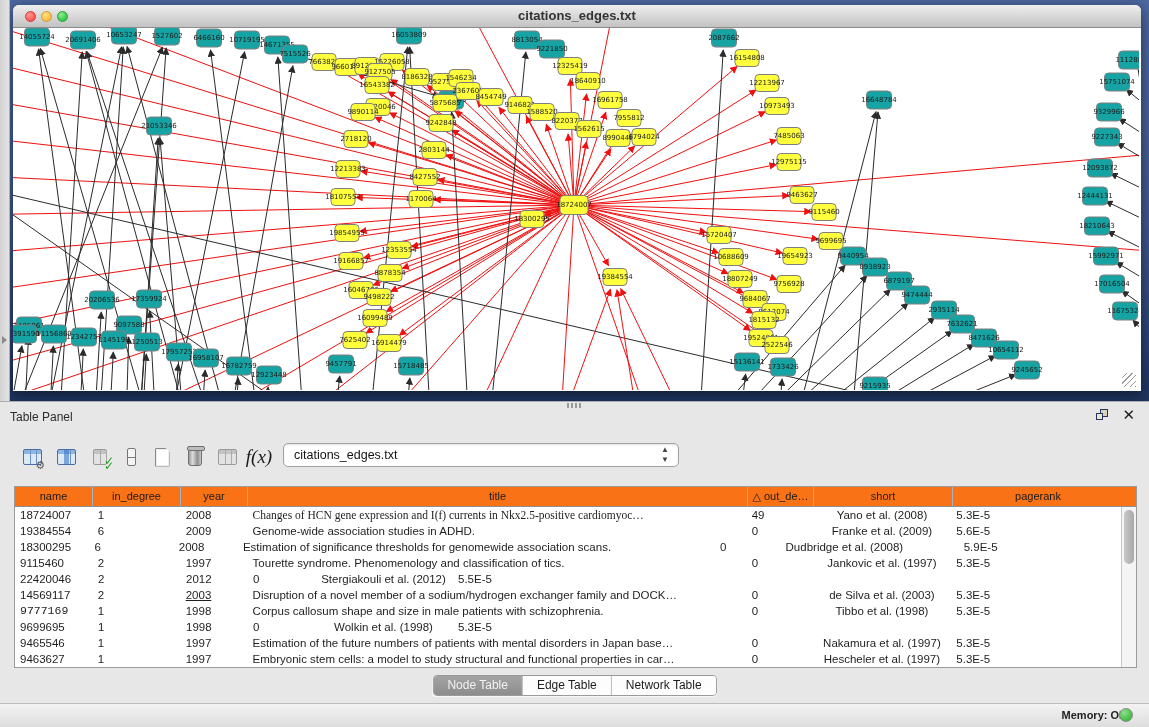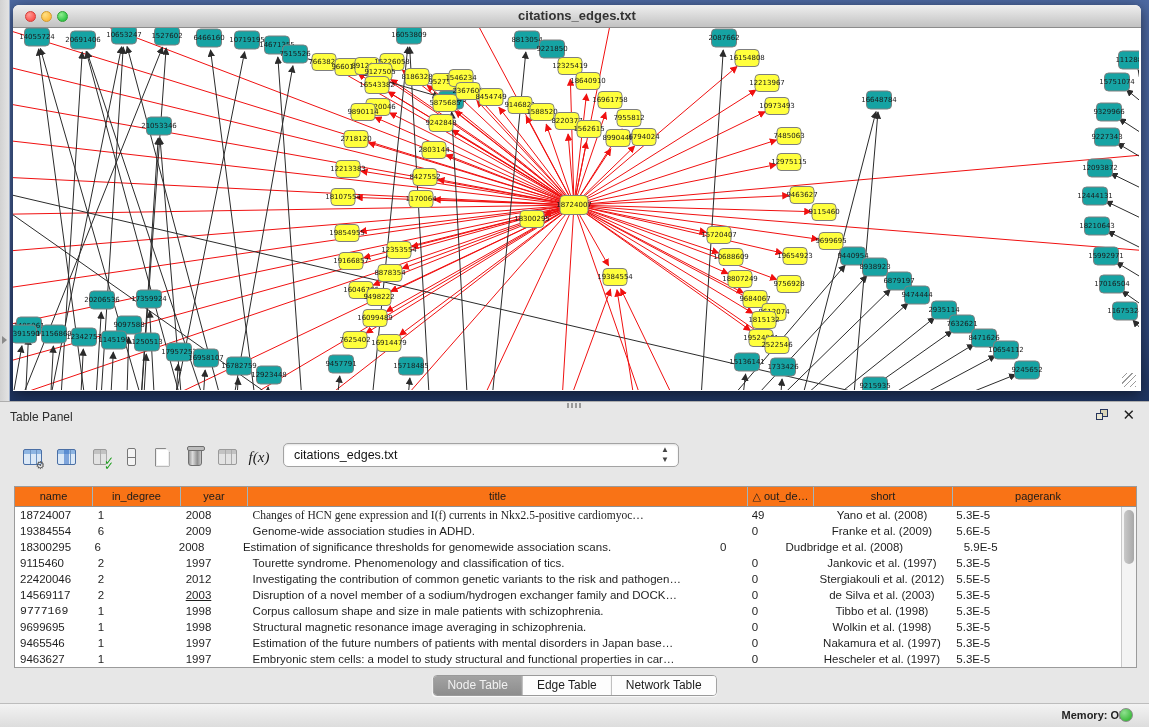--- a/index.html
+++ b/index.html
@@ -58,21 +58,21 @@
   .gear-b { right:1px; bottom:-1px; color:#5a5a5a; }
   .check-b { right:0px; bottom:-2px; color:#1f9e1f; font-weight:bold; font-size:12px; text-shadow:0 -5px 0 #1f9e1f; }
   .colstack { width:9px; height:18px; border:1px solid #777; border-radius:2px; background:#f4f4f4; position:relative; }
   .colstack:before { content:""; position:absolute; left:0; right:0; top:8px; height:1px; background:#777; }
   .doc-ic { width:15px; height:19px; background:#fff; border:1px solid #888; border-radius:1px;
     clip-path:polygon(0 0,70% 0,100% 25%,100% 100%,0 100%); box-shadow:inset 0 0 0 1px #eee; }
   .trash-ic { width:14px; height:17px; background:linear-gradient(90deg,#9a9a9a,#dcdcdc 30%,#8f8f8f 70%,#c9c9c9);
     border:1px solid #6f6f6f; border-radius:2px 2px 3px 3px; position:relative; }
   .trash-ic:before { content:""; position:absolute; left:-2px; top:-4px; width:16px; height:3px;
     background:#bdbdbd; border:1px solid #6f6f6f; border-radius:2px; }
-  .fx { font-size:15px; font-style:italic; font-family:"Liberation Serif",serif; color:#1a1a1a; }
+  .fx { font-size:19px; font-style:italic; font-family:"Liberation Serif",serif; color:#1a1a1a; }
   #combo { position:absolute; left:269px; top:1px; width:396px; height:24px; background:#fff;
     border:1px solid #a3a3a3; border-radius:5px; box-shadow:inset 0 1px 2px rgba(0,0,0,.12);
     font-size:12.5px; color:#111; line-height:22px; padding-left:10px; }
   #combo-arrows { position:absolute; right:9px; top:1px; font-size:8px; color:#444; line-height:10px; text-align:center; }
 
   
   #table-box { position:absolute; left:14px; top:84px; width:1123px; height:182px;
     border:1px solid #9b9b9b; background:#fff; }
   #thead-row { display:flex; height:20px; background:#f97316; border-bottom:1px solid #8f8f8f; }
   .th { font-size:11px; color:#1b1b1b; text-align:center; line-height:19px;
@@ -593,21 +593,20 @@
             <div class="td" style="width: 67px;">1997</div>
             <div class="td" style="width: 500px;">Tourette syndrome. Phenomenology and classification of tics.</div>
             <div class="td" style="width: 66px;">0</div>
             <div class="td c-short" style="width: 139px;">Jankovic et al. (1997)</div>
             <div class="td" style="width: 170px;">5.3E-5</div>
           </div>
           <div class="tr">
             <div class="td" style="width: 78px;">22420046</div>
             <div class="td" style="width: 88px;">2</div>
             <div class="td" style="width: 67px;">2012</div>
-            <div class="td" style="width: 500px;">Investigating the contribution of common genetic variants to the risk and pathogen…</div>
             <div class="td" style="width: 66px;">0</div>
             <div class="td c-short" style="width: 139px;">Stergiakouli et al. (2012)</div>
             <div class="td" style="width: 170px;">5.5E-5</div>
           </div>
           <div class="tr">
             <div class="td" style="width: 78px;">14569117</div>
             <div class="td" style="width: 88px;">2</div>
             <div class="td" style="width: 67px; text-decoration: underline;">2003</div>
             <div class="td" style="width: 500px;">Disruption of a novel member of a sodium/hydrogen exchanger family and DOCK…</div>
             <div class="td" style="width: 66px;">0</div>
@@ -620,21 +619,20 @@
             <div class="td" style="width: 67px;">1998</div>
             <div class="td" style="width: 500px;">Corpus callosum shape and size in male patients with schizophrenia.</div>
             <div class="td" style="width: 66px;">0</div>
             <div class="td c-short" style="width: 139px;">Tibbo et al. (1998)</div>
             <div class="td" style="width: 170px;">5.3E-5</div>
           </div>
           <div class="tr">
             <div class="td" style="width: 78px;">9699695</div>
             <div class="td" style="width: 88px;">1</div>
             <div class="td" style="width: 67px;">1998</div>
-            <div class="td" style="width: 500px;">Structural magnetic resonance image averaging in schizophrenia.</div>
             <div class="td" style="width: 66px;">0</div>
             <div class="td c-short" style="width: 139px;">Wolkin et al. (1998)</div>
             <div class="td" style="width: 170px;">5.3E-5</div>
           </div>
           <div class="tr">
             <div class="td" style="width: 78px;">9465546</div>
             <div class="td" style="width: 88px;">1</div>
             <div class="td" style="width: 67px;">1997</div>
             <div class="td" style="width: 500px;">Estimation of the future numbers of patients with mental disorders in Japan base…</div>
             <div class="td" style="width: 66px;">0</div>

